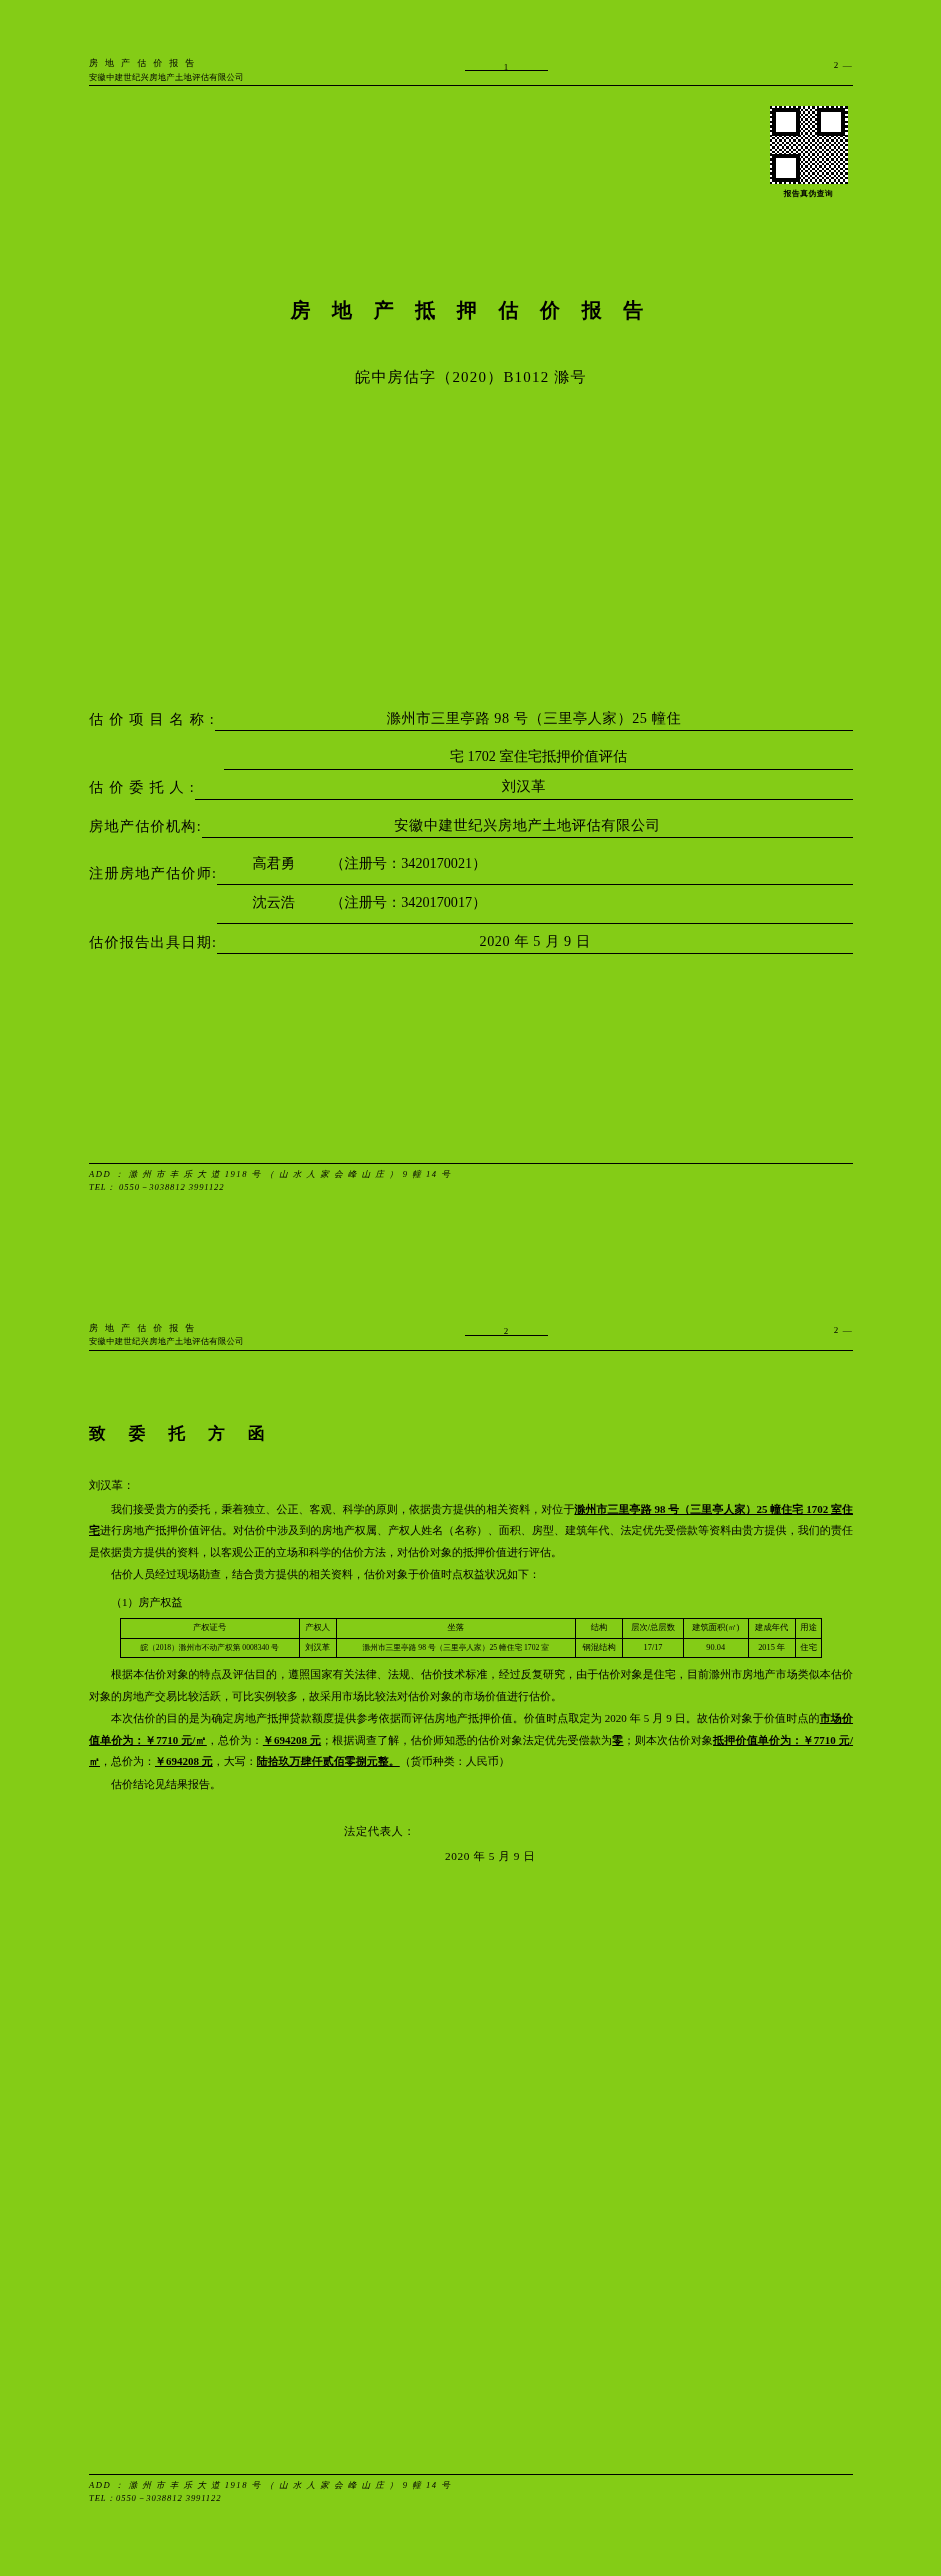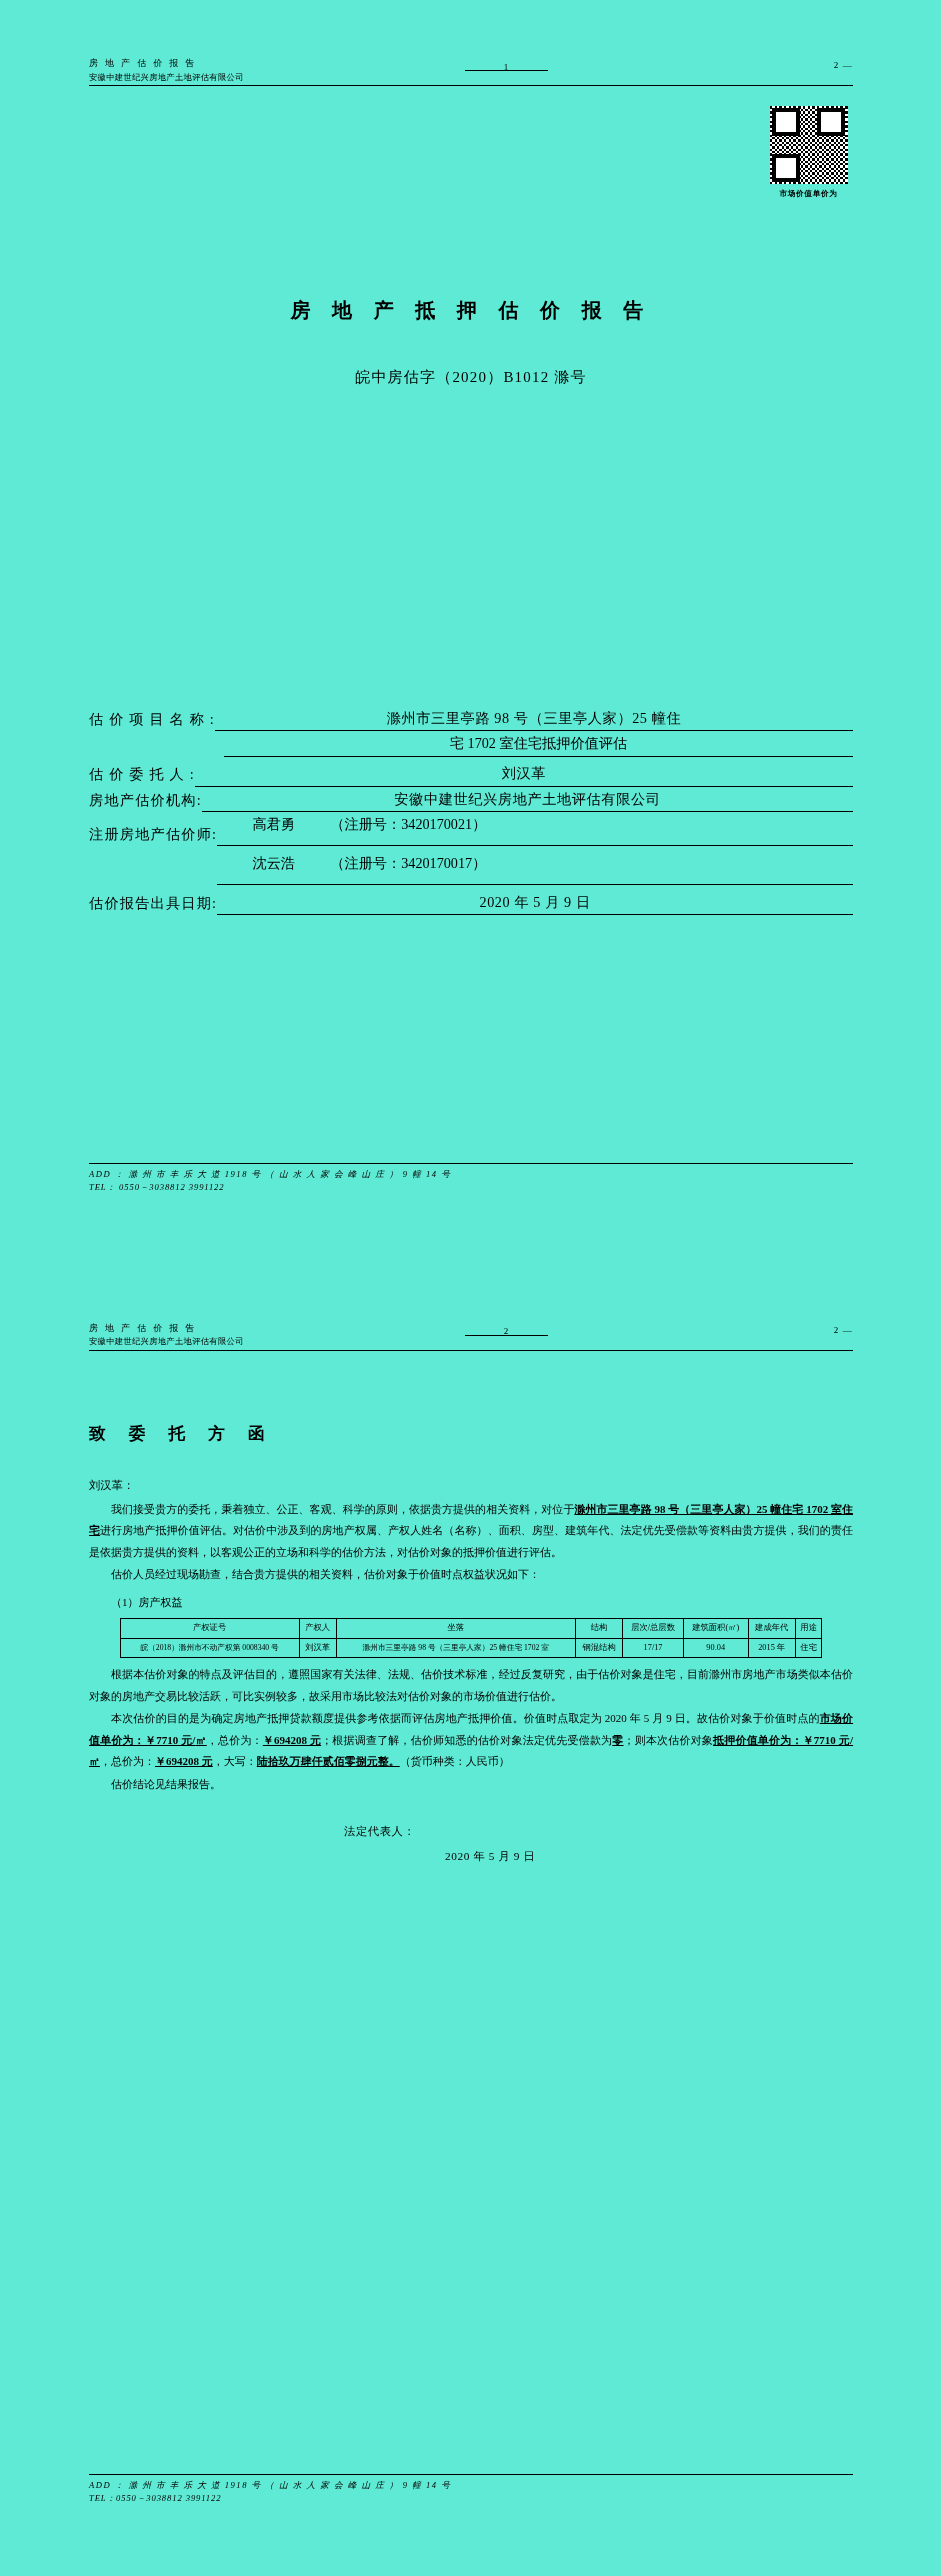--- a/index.html
+++ b/index.html
@@ -10,21 +10,21 @@
   body {
     font-family: "Liberation Serif", "DejaVu Serif", serif;
   }
   .page-wrap {
     width: 942px;
     margin: 0 auto;
     background: #b8b8b8;
   }
   .sheet {
     width: 942px;
-    background: #5eead4;
+    background: #84cc16;
     position: relative;
     box-sizing: border-box;
   }
   .sheet.first { height: 1305px; padding: 0; }
   .sheet.second { height: 1271px; padding: 0; }
 
   
   .runhead {
     position: absolute;
     left: 89px;
@@ -162,21 +162,21 @@
   .fields {
     position: absolute;
     left: 89px;
     right: 89px;
     top: 709px;
     font-size: 14.2px;
   }
   .field-row {
     display: flex;
     align-items: flex-end;
-    margin-bottom: 3px;
+    margin-bottom: 16px;
   }
   .field-label {
     white-space: nowrap;
     letter-spacing: 1.2px;
     padding-bottom: 2.4px;
   }
   .field-value {
     flex: 1;
     border-bottom: 0.6px solid #000;
     text-align: center;
@@ -284,21 +284,21 @@
         <div class="rh-right">2 —</div>
       </div>
       <div class="line2">安徽中建世纪兴房地产土地评估有限公司</div>
       <div class="hr"></div>
     </div>
 
     <div class="qr-block">
       <div class="qr-img">
           <span class="qr-eye3"></span>
         </div>
-      <div class="qr-caption">市场价值单价为</div>
+      <div class="qr-caption">报告真伪查询</div>
     </div>
 
     <div class="doc-title">房 地 产 抵 押 估 价 报 告</div>
     <div class="doc-subtitle">皖中房估字（2020）B1012 滁号</div>
 
     <div class="fields">
 
       <div class="field-row">
         <div class="field-label">估 价 项 目 名 称 :</div>
         <div class="field-value">滁州市三里亭路 98 号（三里亭人家）25 幢住</div>

